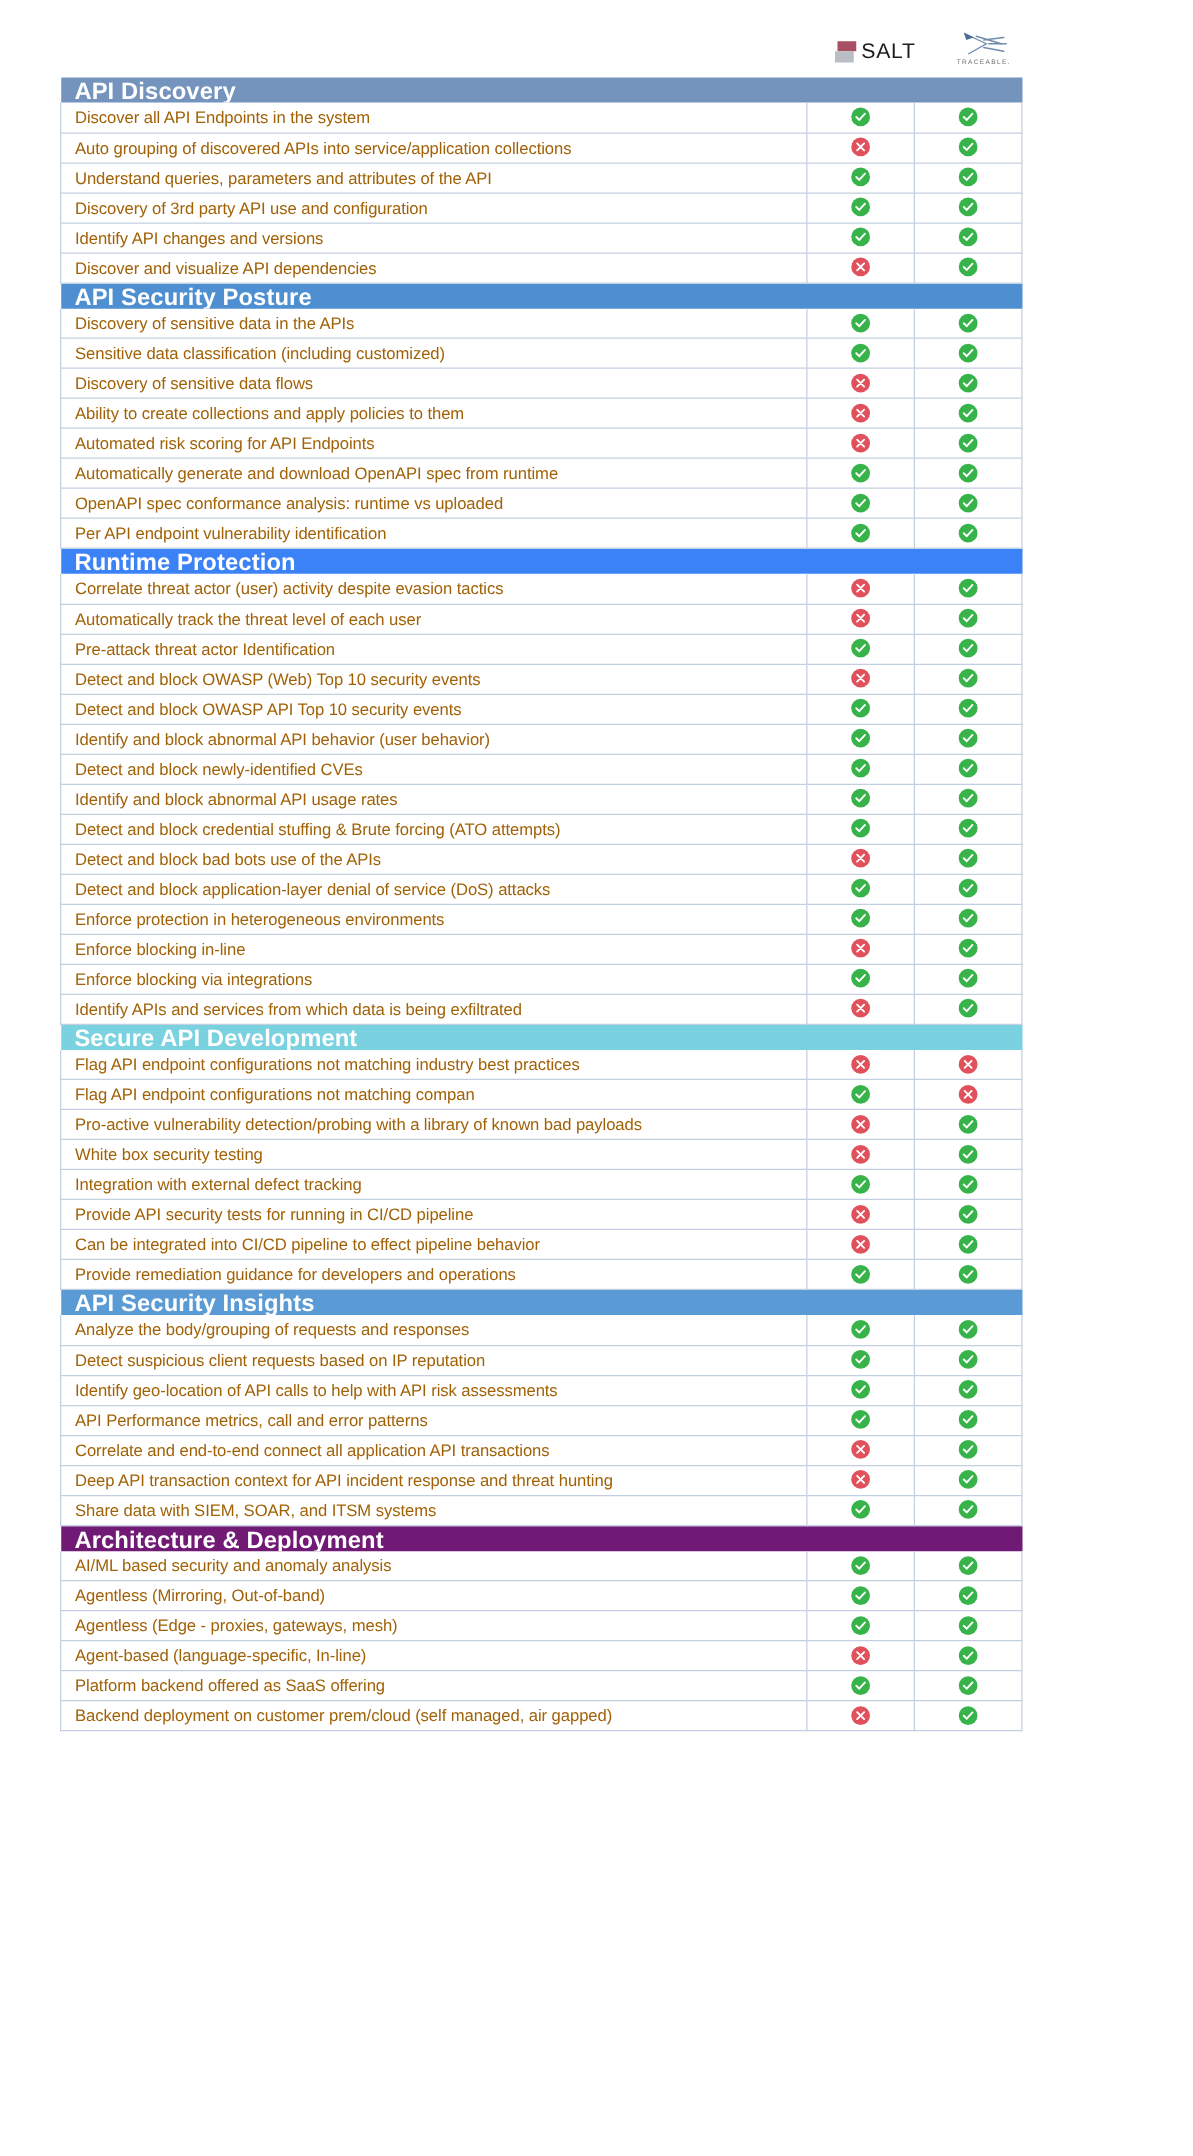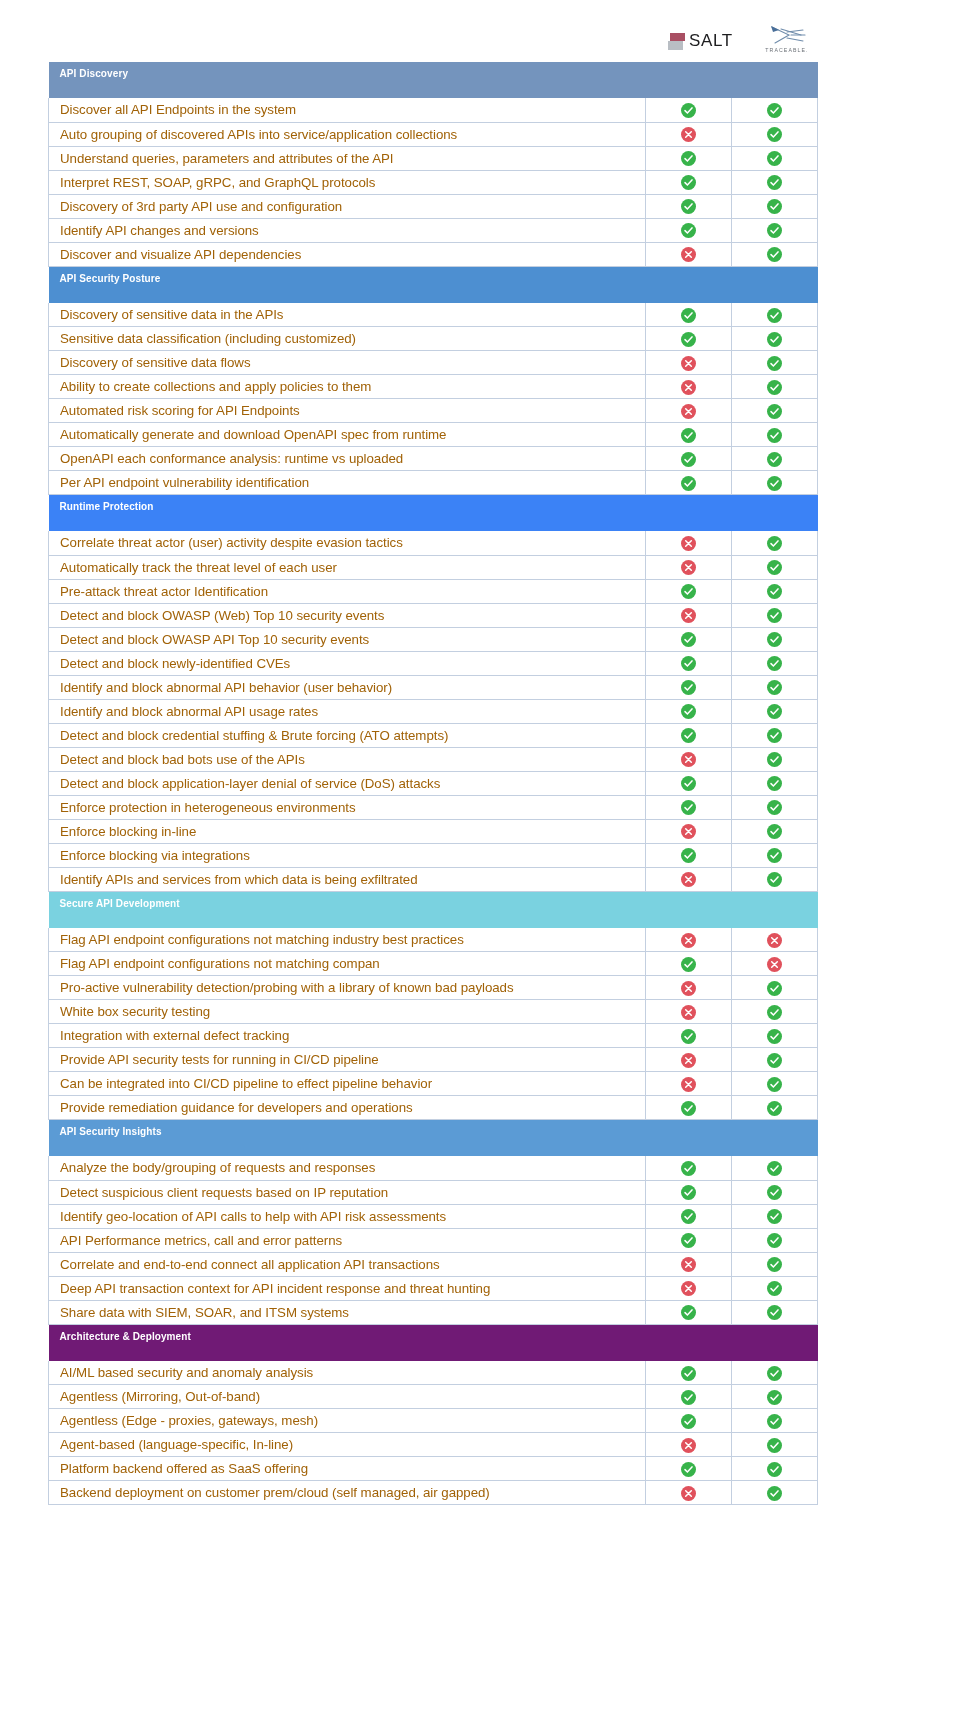--- a/index.html
+++ b/index.html
@@ -77,25 +77,25 @@
     table-layout: fixed;
   }
   table.matrix col.c-feature { width: 597px; }
   table.matrix col.c-vendor  { width: 86px; }
 
   tr.section-row td {
     padding: 0;
     border: none;
   }
   .section-head {
-    height: 36px;
+    height: 20px;
     line-height: 24px;
     padding-left: 11px;
     color: #ffffff;
-    font-size: 10px;
+    font-size: 19px;
     font-weight: bold;
     font-family: "Liberation Sans", sans-serif;
     letter-spacing: 0.1px;
     white-space: nowrap;
     overflow: hidden;
   }
 
   tr.feature-row { height: 24px; }
   tr.feature-row td {
     border: 1px solid #c3cfe0;
@@ -197,29 +197,20 @@
           <tr class="feature-row">
             <td class="feature-cell">Understand queries, parameters and attributes of the API</td>
             <td class="vendor-cell"><span class="pill yes"><svg width="15" height="15" viewBox="0 0 15 15">
                   <path stroke="#ffffff" stroke-width="1.5" fill="none" stroke-linecap="round" d="M4 7.6 L6.4 10 L11 4.9"></path>
                 </svg></span></td>
             <td class="vendor-cell"><span class="pill yes"><svg width="15" height="15" viewBox="0 0 15 15">
                   <path stroke="#ffffff" stroke-width="1.5" fill="none" stroke-linecap="round" d="M4 7.6 L6.4 10 L11 4.9"></path>
                 </svg></span></td>
           </tr>
           <tr class="feature-row">
-            <td class="feature-cell">Interpret REST, SOAP, gRPC, and GraphQL protocols</td>
-            <td class="vendor-cell"><span class="pill yes"><svg width="15" height="15" viewBox="0 0 15 15">
-                  <path stroke="#ffffff" stroke-width="1.5" fill="none" stroke-linecap="round" d="M4 7.6 L6.4 10 L11 4.9"></path>
-                </svg></span></td>
-            <td class="vendor-cell"><span class="pill yes"><svg width="15" height="15" viewBox="0 0 15 15">
-                  <path stroke="#ffffff" stroke-width="1.5" fill="none" stroke-linecap="round" d="M4 7.6 L6.4 10 L11 4.9"></path>
-                </svg></span></td>
-          </tr>
-          <tr class="feature-row">
             <td class="feature-cell">Discovery of 3rd party API use and configuration</td>
             <td class="vendor-cell"><span class="pill yes"><svg width="15" height="15" viewBox="0 0 15 15">
                   <path stroke="#ffffff" stroke-width="1.5" fill="none" stroke-linecap="round" d="M4 7.6 L6.4 10 L11 4.9"></path>
                 </svg></span></td>
             <td class="vendor-cell"><span class="pill yes"><svg width="15" height="15" viewBox="0 0 15 15">
                   <path stroke="#ffffff" stroke-width="1.5" fill="none" stroke-linecap="round" d="M4 7.6 L6.4 10 L11 4.9"></path>
                 </svg></span></td>
           </tr>
           <tr class="feature-row">
             <td class="feature-cell">Identify API changes and versions</td>
@@ -292,21 +283,21 @@
           <tr class="feature-row">
             <td class="feature-cell">Automatically generate and download OpenAPI spec from runtime</td>
             <td class="vendor-cell"><span class="pill yes"><svg width="15" height="15" viewBox="0 0 15 15">
                   <path stroke="#ffffff" stroke-width="1.5" fill="none" stroke-linecap="round" d="M4 7.6 L6.4 10 L11 4.9"></path>
                 </svg></span></td>
             <td class="vendor-cell"><span class="pill yes"><svg width="15" height="15" viewBox="0 0 15 15">
                   <path stroke="#ffffff" stroke-width="1.5" fill="none" stroke-linecap="round" d="M4 7.6 L6.4 10 L11 4.9"></path>
                 </svg></span></td>
           </tr>
           <tr class="feature-row">
-            <td class="feature-cell">OpenAPI each conformance analysis: runtime vs uploaded</td>
+            <td class="feature-cell">OpenAPI spec conformance analysis: runtime vs uploaded</td>
             <td class="vendor-cell"><span class="pill yes"><svg width="15" height="15" viewBox="0 0 15 15">
                   <path stroke="#ffffff" stroke-width="1.5" fill="none" stroke-linecap="round" d="M4 7.6 L6.4 10 L11 4.9"></path>
                 </svg></span></td>
             <td class="vendor-cell"><span class="pill yes"><svg width="15" height="15" viewBox="0 0 15 15">
                   <path stroke="#ffffff" stroke-width="1.5" fill="none" stroke-linecap="round" d="M4 7.6 L6.4 10 L11 4.9"></path>
                 </svg></span></td>
           </tr>
           <tr class="feature-row">
             <td class="feature-cell">Per API endpoint vulnerability identification</td>
             <td class="vendor-cell"><span class="pill yes"><svg width="15" height="15" viewBox="0 0 15 15">
@@ -360,30 +351,30 @@
           <tr class="feature-row">
             <td class="feature-cell">Detect and block OWASP API Top 10 security events</td>
             <td class="vendor-cell"><span class="pill yes"><svg width="15" height="15" viewBox="0 0 15 15">
                   <path stroke="#ffffff" stroke-width="1.5" fill="none" stroke-linecap="round" d="M4 7.6 L6.4 10 L11 4.9"></path>
                 </svg></span></td>
             <td class="vendor-cell"><span class="pill yes"><svg width="15" height="15" viewBox="0 0 15 15">
                   <path stroke="#ffffff" stroke-width="1.5" fill="none" stroke-linecap="round" d="M4 7.6 L6.4 10 L11 4.9"></path>
                 </svg></span></td>
           </tr>
           <tr class="feature-row">
+            <td class="feature-cell">Identify and block abnormal API behavior (user behavior)</td>
+            <td class="vendor-cell"><span class="pill yes"><svg width="15" height="15" viewBox="0 0 15 15">
+                  <path stroke="#ffffff" stroke-width="1.5" fill="none" stroke-linecap="round" d="M4 7.6 L6.4 10 L11 4.9"></path>
+                </svg></span></td>
+            <td class="vendor-cell"><span class="pill yes"><svg width="15" height="15" viewBox="0 0 15 15">
+                  <path stroke="#ffffff" stroke-width="1.5" fill="none" stroke-linecap="round" d="M4 7.6 L6.4 10 L11 4.9"></path>
+                </svg></span></td>
+          </tr>
+          <tr class="feature-row">
             <td class="feature-cell">Detect and block newly-identified CVEs</td>
-            <td class="vendor-cell"><span class="pill yes"><svg width="15" height="15" viewBox="0 0 15 15">
-                  <path stroke="#ffffff" stroke-width="1.5" fill="none" stroke-linecap="round" d="M4 7.6 L6.4 10 L11 4.9"></path>
-                </svg></span></td>
-            <td class="vendor-cell"><span class="pill yes"><svg width="15" height="15" viewBox="0 0 15 15">
-                  <path stroke="#ffffff" stroke-width="1.5" fill="none" stroke-linecap="round" d="M4 7.6 L6.4 10 L11 4.9"></path>
-                </svg></span></td>
-          </tr>
-          <tr class="feature-row">
-            <td class="feature-cell">Identify and block abnormal API behavior (user behavior)</td>
             <td class="vendor-cell"><span class="pill yes"><svg width="15" height="15" viewBox="0 0 15 15">
                   <path stroke="#ffffff" stroke-width="1.5" fill="none" stroke-linecap="round" d="M4 7.6 L6.4 10 L11 4.9"></path>
                 </svg></span></td>
             <td class="vendor-cell"><span class="pill yes"><svg width="15" height="15" viewBox="0 0 15 15">
                   <path stroke="#ffffff" stroke-width="1.5" fill="none" stroke-linecap="round" d="M4 7.6 L6.4 10 L11 4.9"></path>
                 </svg></span></td>
           </tr>
           <tr class="feature-row">
             <td class="feature-cell">Identify and block abnormal API usage rates</td>
             <td class="vendor-cell"><span class="pill yes"><svg width="15" height="15" viewBox="0 0 15 15">

